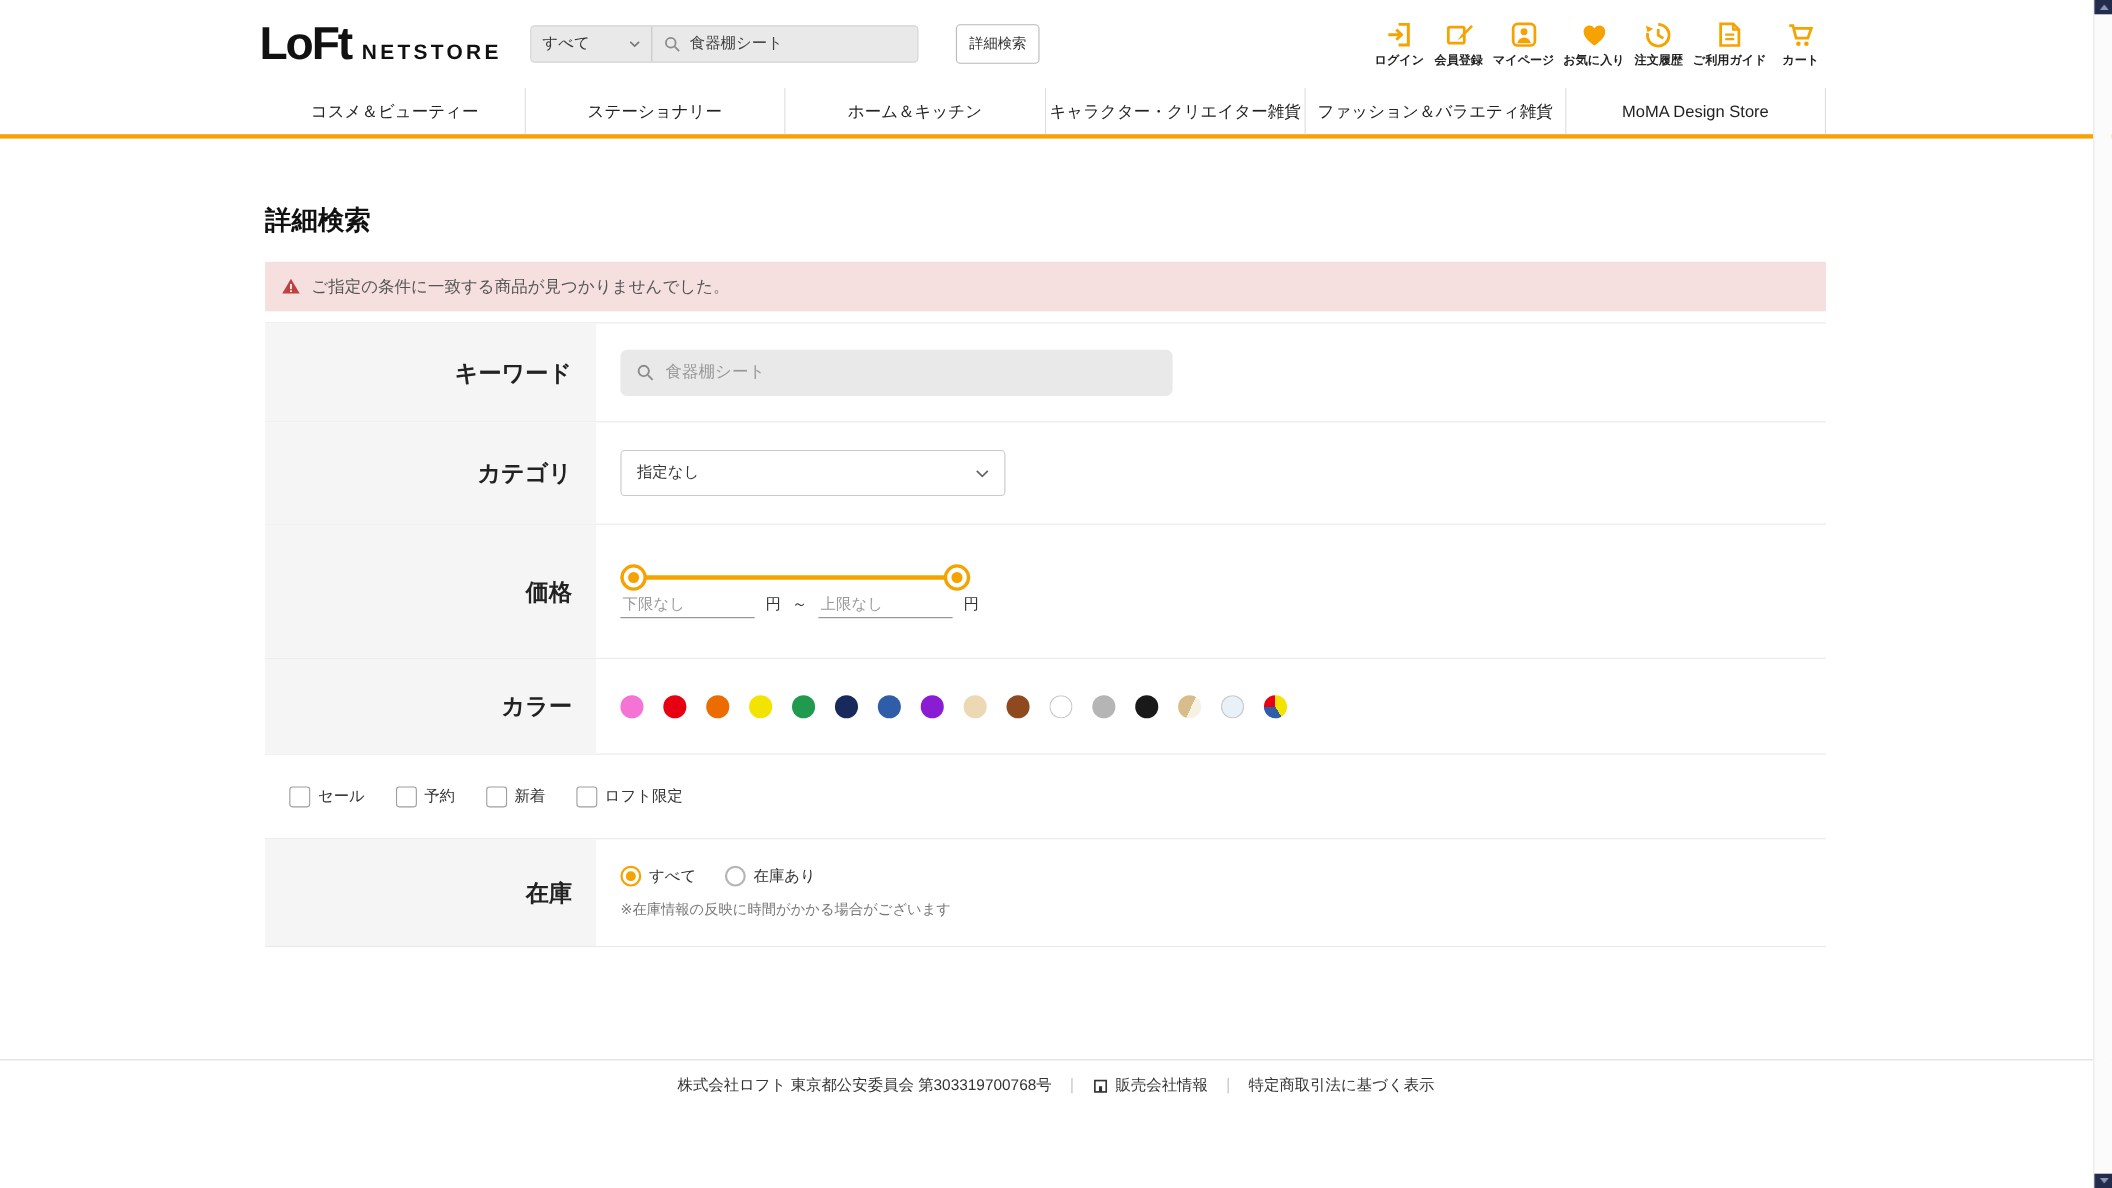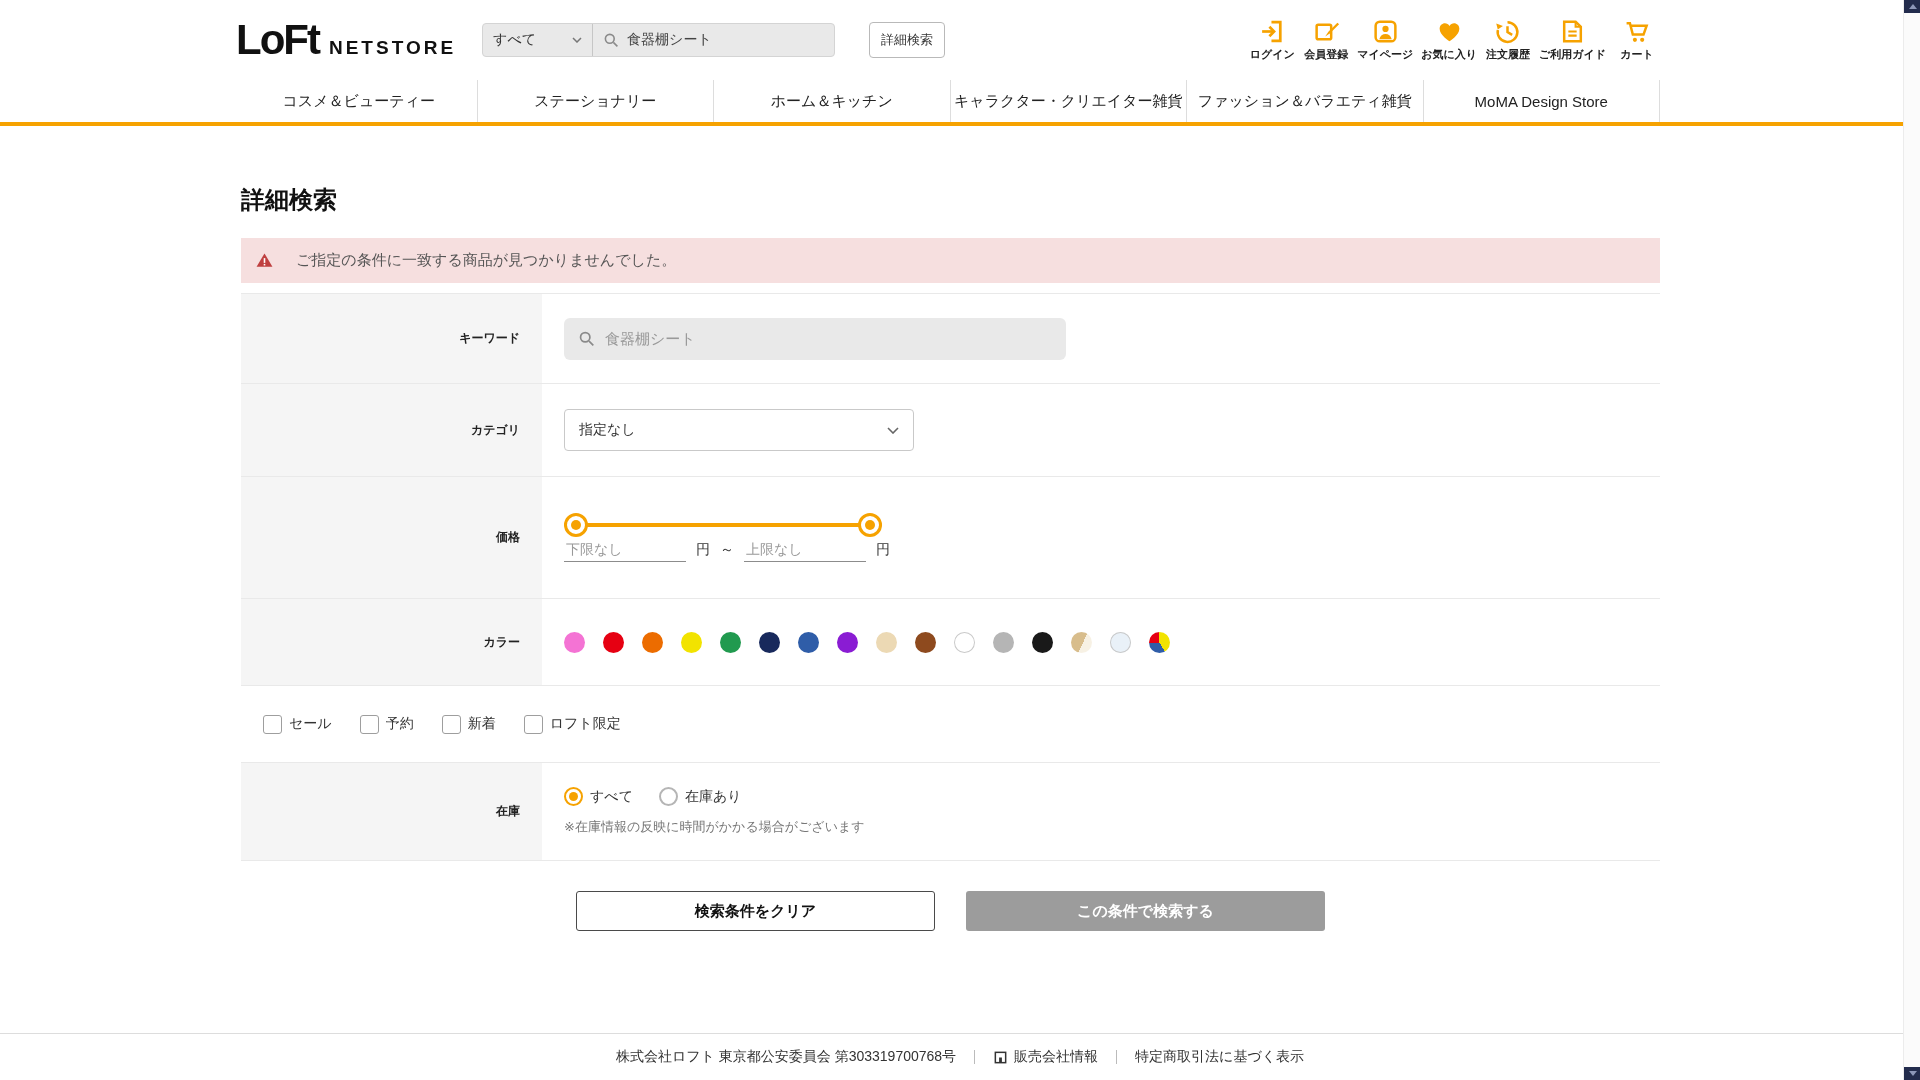--- a/index.html
+++ b/index.html
@@ -28,26 +28,26 @@
   .util-item svg { display:block; }
   .ulabel { font-size:11px; color:#222; white-space:nowrap; }
 
   
   .nav { border-bottom:4px solid var(--accent,#f6a200); }
   .nav-inner { width:1419px; margin-left:241px; display:flex; height:42px; }
   .nav-item { flex:1; display:flex; align-items:center; justify-content:center; font-size:15px; color:#222; border-right:1px solid #ddd; cursor:pointer; white-space:nowrap; }
 
   
   .page-title { margin:58px 0 0 241px; font-size:24px; font-weight:700; color:#111; }
-  .error-bar { margin:22px 0 0 241px; width:1419px; height:45px; background:var(--error-bg,#f6dfdf); display:flex; align-items:center; gap:22px; padding-left:14px; font-size:15px; color:#555; }
+  .error-bar { margin:22px 0 0 241px; width:1419px; height:45px; background:var(--error-bg,#f6dfdf); display:flex; align-items:center; gap:9px; padding-left:14px; font-size:15px; color:#555; }
   .err-tri { fill:var(--error-icon,#bf4040); }
 
   .form { margin-left:241px; width:1419px; margin-top:10px; border-top:1px solid #e9e9e9; }
   .form-row { display:flex; border-bottom:1px solid #e9e9e9; }
-  .row-label { width:301px; background:var(--label-bg,#f5f5f5); display:flex; align-items:center; justify-content:flex-end; padding-right:22px; font-size:12px; font-weight:700; color:#222; }
+  .row-label { width:301px; background:var(--label-bg,#f5f5f5); display:flex; align-items:center; justify-content:flex-end; padding-right:22px; font-size:21px; font-weight:700; color:#222; }
   .row-content { flex:1; display:flex; align-items:center; padding-left:22px; }
   .row-keyword { min-height:90px; }
   .row-category { min-height:93px; }
   .row-price { min-height:122px; }
   .row-color { min-height:87px; }
   .row-sales { min-height:77px; }
   .row-stock { min-height:98px; }
 
   .kw-box { width:502px; height:42px; background:#e9e9e9; border-radius:6px; display:flex; align-items:center; gap:10px; padding:0 14px; }
   .kw-input { flex:1; border:none; background:transparent; font-size:15px; color:#555; min-width:0; }
@@ -314,24 +314,20 @@
             <span class="radio"></span>
             <span>在庫あり</span>
           </label>
         </div>
         <div class="stock-note">※在庫情報の反映に時間がかかる場合がございます</div>
       </div>
     </div>
 
   </div>
 
-  <div class="actions">
-    <button class="btn-clear">検索条件をクリア</button>
-    <button class="btn-submit">この条件で検索する</button>
-  </div>
 </main>
 
 <footer class="footer">
   <div class="footer-inner">
     <span>株式会社ロフト 東京都公安委員会 第303319700768号</span>
     <span class="fsep"></span>
     <span class="footer-link">
       <svg viewBox="0 0 16 16" width="15" height="15">
           <rect x="2.5" y="2.5" width="11" height="11" fill="none" stroke="#333" stroke-width="1.6"></rect>
           <rect x="6.5" y="8" width="3" height="5.5" fill="#333"></rect>

